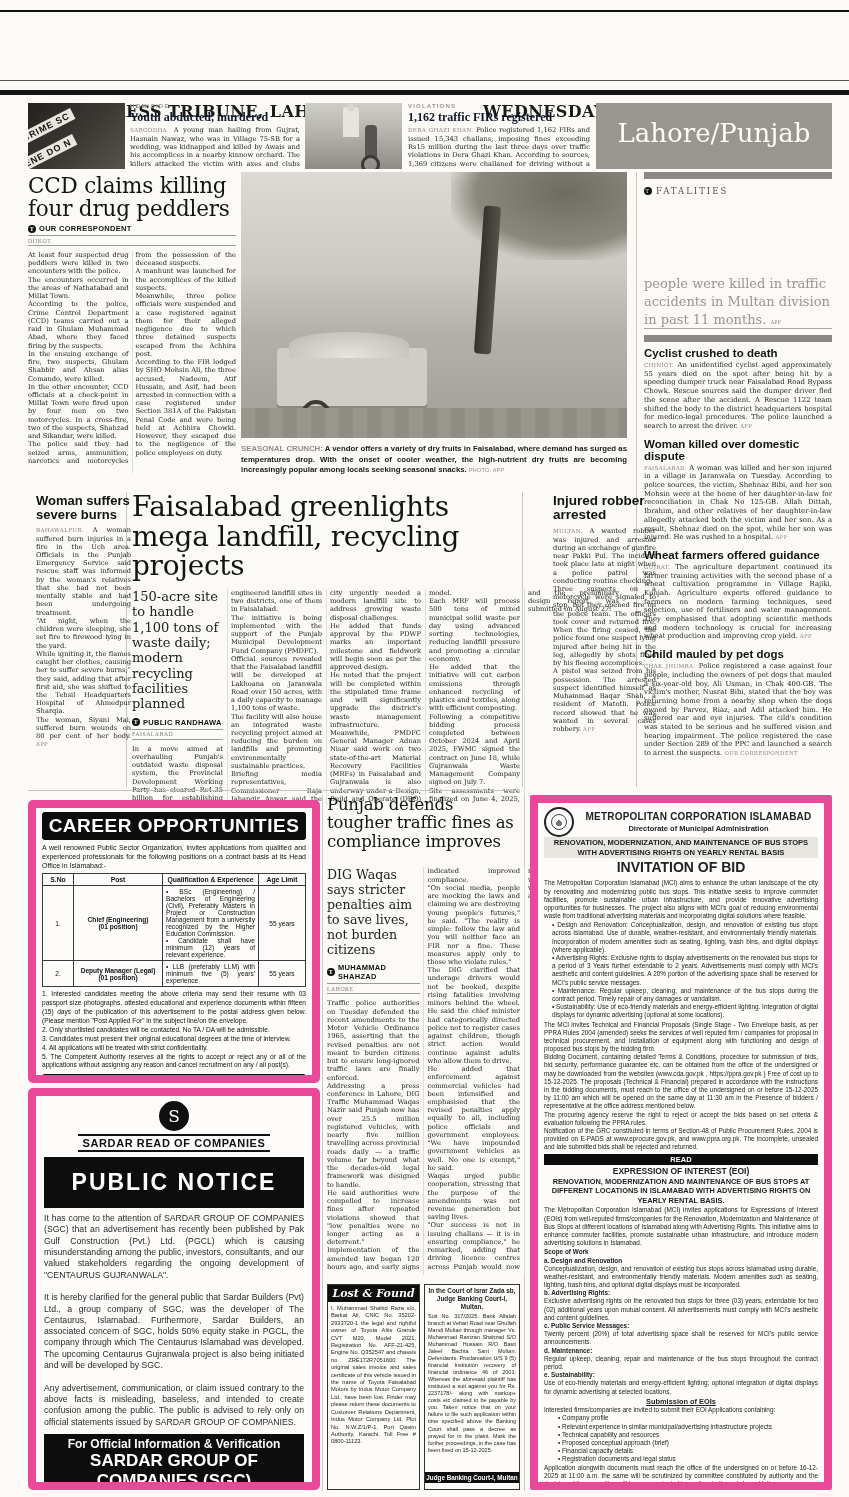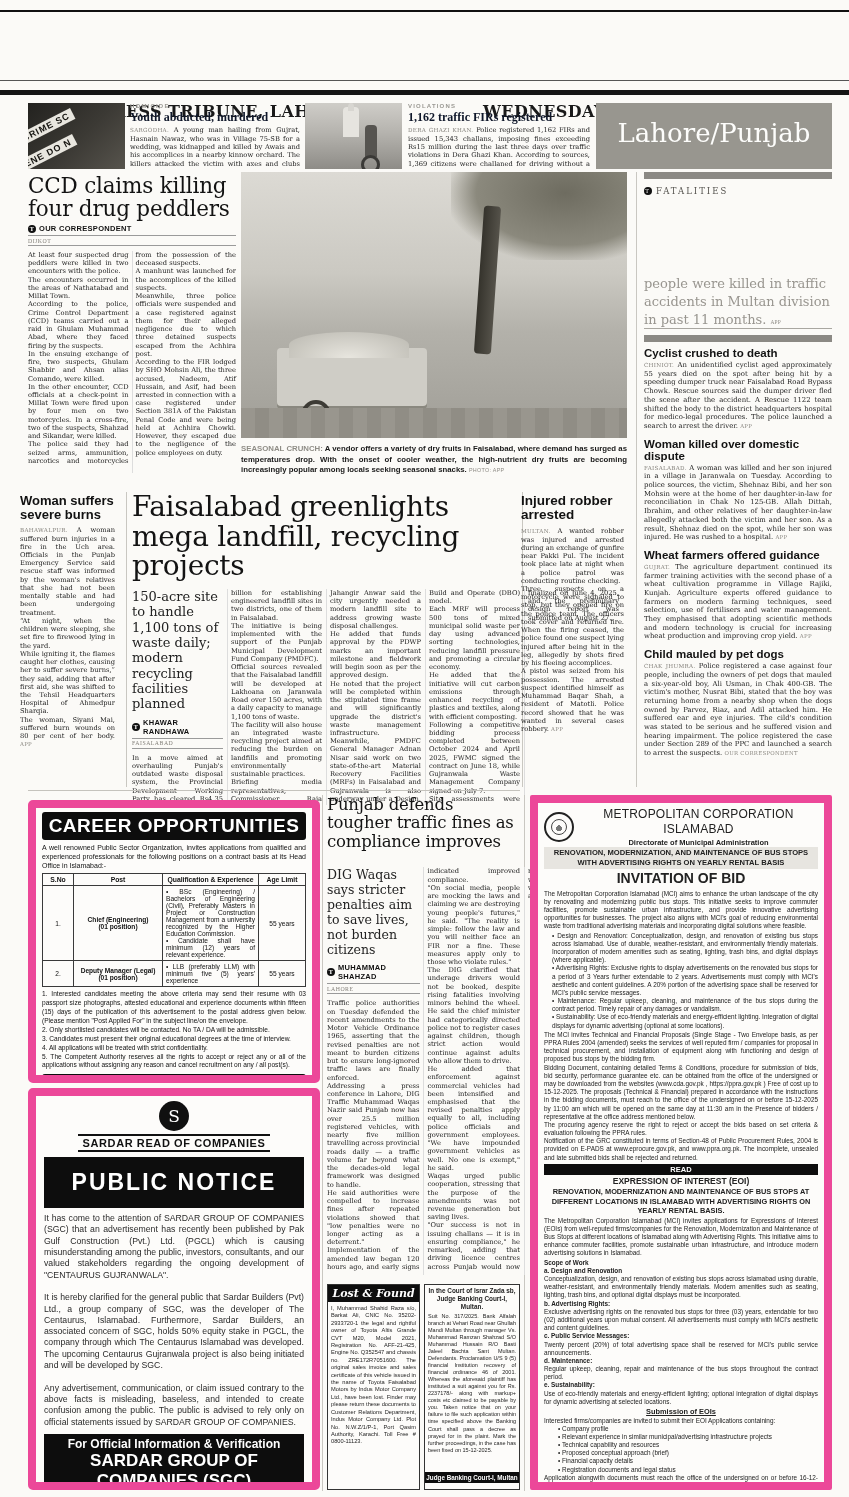--- a/index.html
+++ b/index.html
@@ -152,55 +152,55 @@
     </div>
     <div>
       <div class="rb-head">Child mauled by pet dogs</div>
       <div class="rb-body just"><span class="dateline">CHAK JHUMRA.</span> <span>Police registered a case against four people, including the owners of pet dogs that mauled a six-year-old boy, Ali Usman, in Chak 400-GB. The victim's mother, Nusrat Bibi, stated that the boy was returning home from a nearby shop when the dogs owned by Parvez, Riaz, and Adil attacked him. He suffered ear and eye injuries. The cild's condition was stated to be serious and he suffered vision and hearing impairment. The police registered the case under Section 289 of the PPC and launched a search to arrest the suspects.</span> <span class="credit">OUR CORRESPONDENT</span></div>
     </div>
   </div>
 
   <div class="abs vrule" style="left:126px;top:492px;height:295px;"></div>
   <div class="abs vrule" style="left:522px;top:492px;height:295px;"></div>
 
-  <div class="abs" style="left:20px;top:494px;width:95px;height:293px;overflow:hidden;">
+  <div class="abs" style="left:36px;top:494px;width:95px;height:293px;overflow:hidden;">
     <div class="sans" style="font-size:13px;font-weight:bold;line-height:1.05;margin-bottom:5px;">Woman suffers severe burns</div>
     <div class="body-text just"><span class="dateline">BAHAWALPUR.</span> <span class="flow">A woman suffered burn injuries in a fire in the Uch area. Officials in the Punjab Emergency Service said rescue staff was informed by the woman's relatives that she had not been mentally stable and had been undergoing treatment.
 “At night, when the children were sleeping, she set fire to firewood lying in the yard.
 While igniting it, the flames caught her clothes, causing her to suffer severe burns,” they said, adding that after first aid, she was shifted to the Tehsil Headquarters Hospital of Ahmedpur Sharqia.
 The woman, Siyani Mai, suffered burn wounds on 80 per cent of her body.</span> <span class="credit">APP</span></div>
   </div>
 
   <div class="abs" style="left:132px;top:492px;width:388px;">
     <div class="hl-serif" style="font-size:28px;line-height:1.06;letter-spacing:-.3px;">Faisalabad greenlights mega landfill, recycling projects</div>
     <div style="margin-top:8px;column-count:4;column-gap:8px;column-rule:1px solid #ddd;height:216px;column-fill:auto;">
       <div class="serif" style="font-size:13px;line-height:1.18;color:#222;margin-bottom:6px;">150-acre site to handle 1,100 tons of waste daily; modern recycling facilities planned</div>
       <div class="byline">
         <div class="nm">
             <span class="ticon">T</span>
-            <span>KHAWAR RANDHAWA</span>
+            <span>PUBLIC RANDHAWA</span>
           </div>
         <div class="pl">FAISALABAD</div>
       </div>
       <div class="body-text flow just">In a move aimed at overhauling Punjab's outdated waste disposal system, the Provincial Development Working Party has cleared Rs4.35 billion for establishing engineered landfill sites in two districts, one of them in Faisalabad.
 The initiative is being implemented with the support of the Punjab Municipal Development Fund Company (PMDFC).
 Official sources revealed that the Faisalabad landfill will be developed at Lakhoana on Jaranwala Road over 150 acres, with a daily capacity to manage 1,100 tons of waste.
 The facility will also house an integrated waste recycling project aimed at reducing the burden on landfills and promoting environmentally sustainable practices.
 Briefing media representatives, Commissioner Raja Jahangir Anwar said the city urgently needed a modern landfill site to address growing waste disposal challenges.
 He added that funds approval by the PDWP marks an important milestone and fieldwork will begin soon as per the approved design.
 He noted that the project will be completed within the stipulated time frame and will significantly upgrade the district's waste management infrastructure.
 Meanwhile, PMDFC General Manager Adnan Nisar said work on two state-of-the-art Material Recovery Facilities (MRFs) in Faisalabad and Gujranwala is also underway under a Design, Build and Operate (DBO) model.
 Each MRF will process 500 tons of mixed municipal solid waste per day using advanced sorting technologies, reducing landfill pressure and promoting a circular economy.
 He added that the initiative will cut carbon emissions through enhanced recycling of plastics and textiles, along with efficient composting.
 Following a competitive bidding process completed between October 2024 and April 2025, FWMC signed the contract on June 18, while Gujranwala Waste Management Company signed on July 7.
 Site assessments were finalized on June 4, 2025, and the preliminary design report was submitted on August 27.</div>
     </div>
   </div>
 
-  <div class="abs" style="left:521px;top:494px;width:103px;height:293px;overflow:hidden;">
+  <div class="abs" style="left:553px;top:494px;width:103px;height:293px;overflow:hidden;">
     <div class="sans" style="font-size:13.5px;font-weight:bold;line-height:1.05;margin-bottom:5px;">Injured robber arrested</div>
     <div class="body-text just"><span class="dateline">MULTAN.</span> <span class="flow">A wanted robber was injured and arrested during an exchange of gunfire near Pakki Pul. The incident took place late at night when a police patrol was conducting routine checking.
 Three suspects on a motorcycle were signaled to stop, but they opened fire on the police team. The officers took cover and returned fire. When the firing ceased, the police found one suspect lying injured after being hit in the leg, allegedly by shots fired by his fleeing accomplices.
 A pistol was seized from his possession. The arrested suspect identified himself as Muhammad Baqar Shah, a resident of Matotli. Police record showed that he was wanted in several cases robbery.</span> <span class="credit">APP</span></div>
   </div>
 
   <div class="abs" style="left:28px;top:790px;width:492px;height:1px;background:#c5c3bd;"></div>
   <div class="abs vrule" style="left:322px;top:795px;height:696px;"></div>
   <div class="abs vrule" style="left:524px;top:795px;height:696px;"></div>
 
@@ -294,21 +294,21 @@
     <div class="tiny-ad just" style="font-size:5.5px;line-height:1.28;padding:1px 3px;height:158px;overflow:hidden;">Suit No. 317/2025. Bank Alfalah branch at Vehari Road near Ghullah Mandi Multan through manager Vs. Muhammad Ramzan Shahzad S/O Muhammad Hussain R/O Basti Jaleel Bachta Sant Multan. Defendants. Proclamation U/S 9 (5) financial Institution recovery of financial ordinance 46 of 2001. Whereas the aforesaid plaintiff has instituted a suit against you for Rs. 2237178/- along with markup+ costs etc claimed to be payable by you. Taken notice that on your failure to file such application within time specified above the Banking Court shall pass a decree as prayed for in the plaint. Mark the further proceedings, in the case has been fixed on 15-12-2025.</div>
     <div class="blackbar sans" style="font-size:6.3px;padding:2px 0;">Judge Banking Court-I, Multan</div>
   </div>
 
   <div class="abs adframe mci" style="left:530px;top:795px;width:302px;height:695px;border-radius:2px;padding:4px 6px;box-sizing:border-box;">
     <div style="display:flex;align-items:center;gap:5px;">
       <div style="flex:0 0 26px;width:26px;height:26px;border:2px solid #222;border-radius:50%;display:flex;align-items:center;justify-content:center;">
         <div style="width:14px;height:14px;border:1px solid #444;border-radius:50%;background:radial-gradient(circle at 50% 60%,#777 0 3px,transparent 3px);"></div>
       </div>
       <div style="flex:1;text-align:center;">
-        <div style="font-size:12px;font-weight:normal;letter-spacing:.2px;">METROPOLITAN CORPORATION ISLAMABAD</div>
+        <div style="font-size:10px;font-weight:bold;letter-spacing:.2px;">METROPOLITAN CORPORATION ISLAMABAD</div>
         <div style="font-size:7.5px;font-weight:bold;">Directorate of Municipal Administration</div>
       </div>
     </div>
     <div class="mci-h" style="font-size:7.6px;background:#e7e5e0;padding:1px 6px;">RENOVATION, MODERNIZATION, AND MAINTENANCE OF BUS STOPS WITH ADVERTISING RIGHTS ON YEARLY RENTAL BASIS</div>
     <div class="mci-h" style="font-size:14px;margin-top:1px;">INVITATION OF BID</div>
     <div class="just" style="margin-top:2px;">The Metropolitan Corporation Islamabad (MCI) aims to enhance the urban landscape of the city by renovating and modernizing public bus stops. This initiative seeks to improve commuter facilities, promote sustainable urban infrastructure, and provide innovative advertising opportunities for businesses. The project also aligns with MCI's goal of reducing environmental waste from traditional advertising materials and incorporating digital solutions where feasible.</div>
     <div class="flow just" style="padding-left:8px;margin-top:1px;">•  Design and Renovation: Conceptualization, design, and renovation of existing bus stops across Islamabad. Use of durable, weather-resistant, and environmentally friendly materials. Incorporation of modern amenities such as seating, lighting, trash bins, and digital displays (where applicable).
 •  Advertising Rights: Exclusive rights to display advertisements on the renovated bus stops for a period of 3 Years further extendable to 2 years. Advertisements must comply with MCI's aesthetic and content guidelines. A 20% portion of the advertising space shall be reserved for MCI's public service messages.
 •  Maintenance: Regular upkeep, cleaning, and maintenance of the bus stops during the contract period. Timely repair of any damages or vandalism.
 •  Sustainability: Use of eco-friendly materials and energy-efficient lighting. Integration of digital displays for dynamic advertising (optional at some locations).</div>

